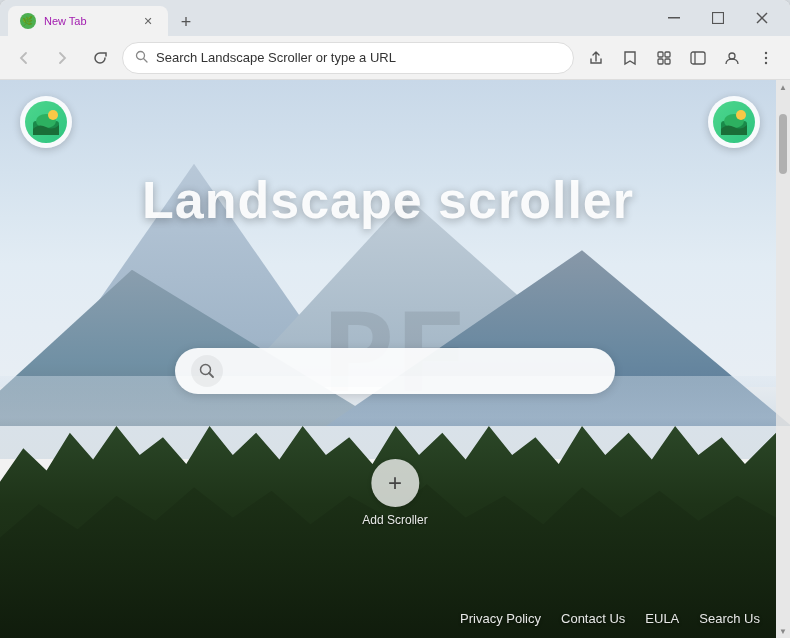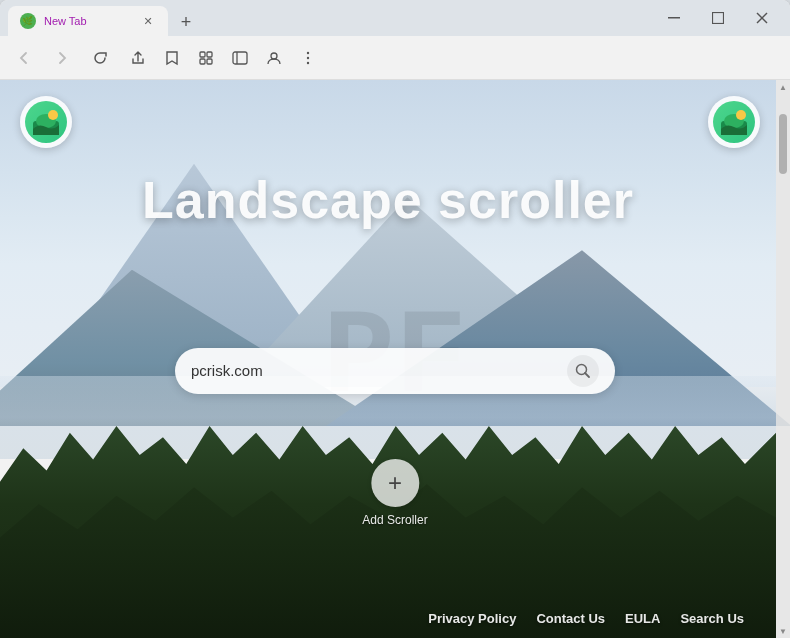--- a/index.html
+++ b/index.html
@@ -448,24 +448,23 @@
     .add-shortcut-label {
       font-size: 12px;
       color: rgba(255,255,255,0.9);
       text-shadow: 0 1px 2px rgba(0,0,0,0.5);
     }
 
     
     .footer-links {
       position: absolute;
       bottom: 12px;
-      right: 46px;
+      right: 30px;
       display: flex;
       gap: 20px;
-      font-weight: bold;
     }
 
     .footer-link {
       font-size: 13px;
       color: rgba(255,255,255,0.9);
       text-shadow: 0 1px 3px rgba(0,0,0,0.5);
       cursor: pointer;
       text-decoration: none;
     }
 
@@ -555,20 +554,29 @@
     </div>
     <div class="nav-btn disabled">
       <svg width="14" height="14" viewBox="0 0 14 14">
           <path d="M5 2L10 7L5 12" fill="none" stroke="#bbb" stroke-width="1.8" stroke-linecap="round"></path>
         </svg>
     </div>
     <div class="nav-btn">
       <svg width="14" height="14" viewBox="0 0 14 14">
           <path d="M12 7A5 5 0 1 1 7 2h3M10 2h3v3" fill="none" stroke="#555" stroke-width="1.5" stroke-linecap="round"></path>
         </svg>
+    </div>
+    <div class="address-bar">
+      <span class="address-bar-search-icon">
+        <svg width="13" height="13" viewBox="0 0 13 13">
+            <circle cx="5.5" cy="5.5" r="4" fill="none" stroke="#888" stroke-width="1.3"></circle>
+            <line x1="8.5" y1="8.5" x2="12" y2="12" stroke="#888" stroke-width="1.3" stroke-linecap="round"></line>
+          </svg>
+      </span>
+      <span class="address-text">Search Landscape Scroller or type a URL</span>
     </div>
     <div class="nav-actions">
       <div class="nav-btn">
         <svg width="16" height="16" viewBox="0 0 16 16">
             <path d="M8 2v9M5 5l3-3 3 3" fill="none" stroke="#555" stroke-width="1.4" stroke-linecap="round"></path>
             <path d="M3 9v4h10V9" fill="none" stroke="#555" stroke-width="1.4" stroke-linecap="round"></path>
           </svg>
       </div>
       <div class="nav-btn">
         <svg width="14" height="16" viewBox="0 0 14 16">
@@ -637,21 +645,20 @@
           <circle cx="22" cy="8" r="5" fill="#f9c846"></circle>
           <path d="M2 22 Q8 16 15 20 Q22 24 28 18 V28 H2Z" fill="#1a6e38"></path>
         </svg>
       </div>
     </div>
 
     <div class="main-title">Landscape scroller</div>
 
     <div class="search-container">
       <div class="search-box">
-        <span class="search-input-text">pcrisk.com</span>
         <div class="search-icon-btn">
           <svg width="16" height="16" viewBox="0 0 16 16">
               <circle cx="6.5" cy="6.5" r="5" fill="none" stroke="#666" stroke-width="1.5"></circle>
               <line x1="10" y1="10" x2="14" y2="14" stroke="#666" stroke-width="1.8" stroke-linecap="round"></line>
             </svg>
         </div>
       </div>
     </div>
 
     <div class="add-shortcut">

